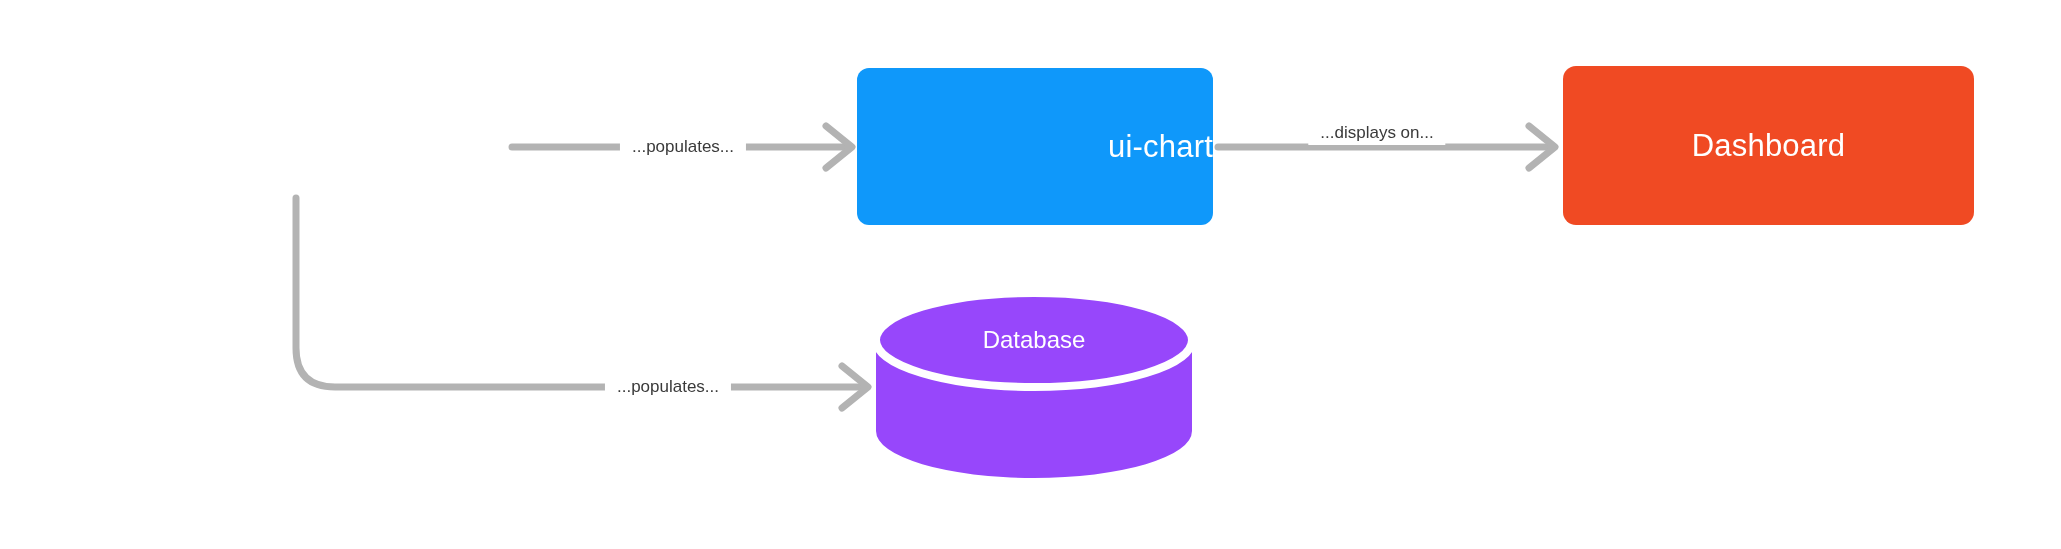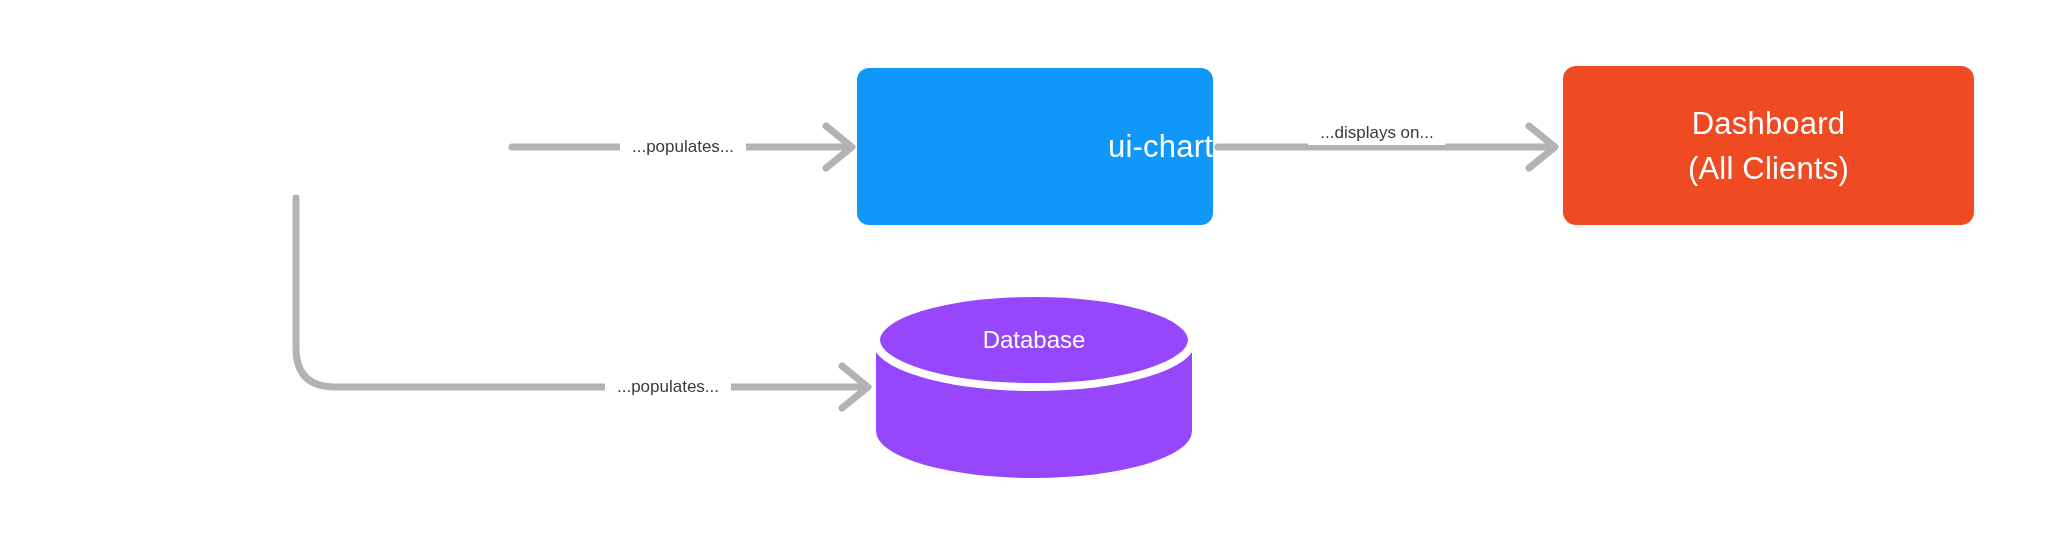--- a/index.html
+++ b/index.html
@@ -100,21 +100,20 @@
     </g>
   </svg>
 
 
   <div class="node rect blue" style="left:857px; top:68px; width:356px; height:157px;">
     <span>ui-chart</span>
   </div>
 
   <div class="node rect orange" style="left:1563px; top:66px; width:411px; height:159px; border-radius:13px;">
     <span class="node-line">Dashboard</span>
-    <span class="node-line">(All Clients)</span>
   </div>
 
   <div class="cyl-label" style="left:1034px; top:340px;">Database</div>
 
   <div class="edge-label" style="left:683px; top:147px;">...populates...</div>
   <div class="edge-label" style="left:1377px; top:133px;">...displays on...</div>
   <div class="edge-label" style="left:668px; top:387px;">...populates...</div>
 
 </div>
 

